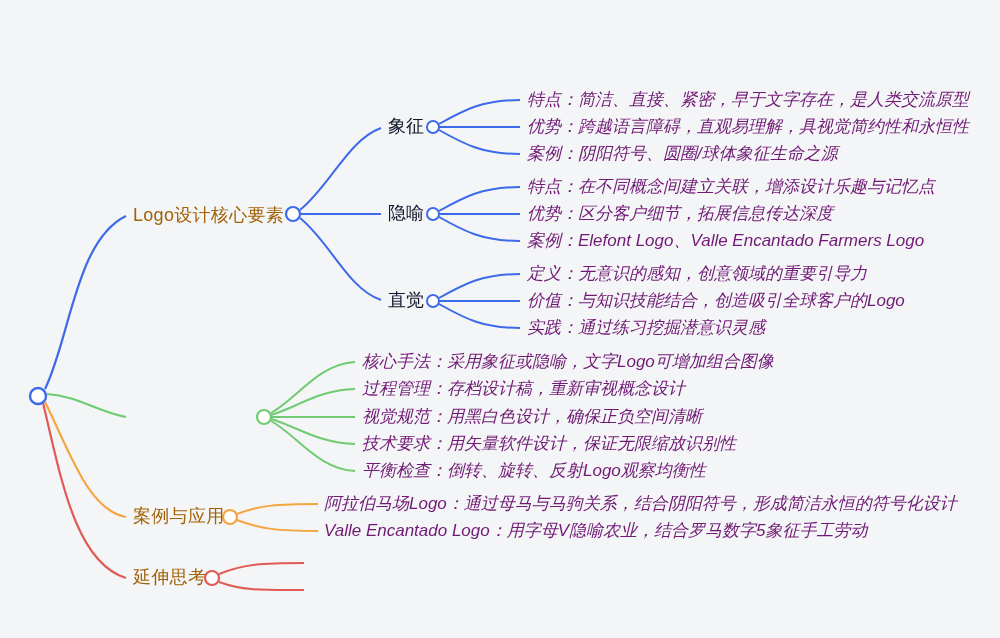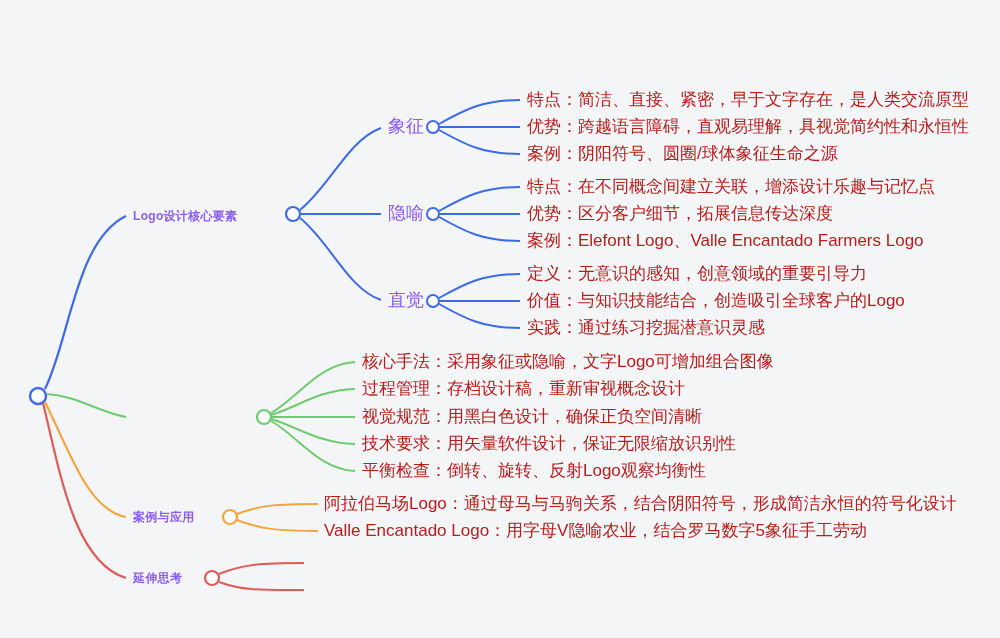--- a/index.html
+++ b/index.html
@@ -21,34 +21,35 @@
     width: 1000px; height: 638px;
   }
   .t {
     position: absolute;
     white-space: nowrap;
     transform: translateY(-50%);
     line-height: 1.2;
     cursor: default;
   }
   .branch {
-    font-size: 12px;
-    font-weight: 700;
-    color: #8b5cf6;
+    font-size: 18px;
+    font-weight: 400;
+    color: #a16207;
     letter-spacing: 0.3px;
   }
   .sub {
     font-size: 18px;
     font-weight: 400;
-    color: #8b5cf6;
+    color: #0f172a;
   }
   .leaf {
     font-size: 17px;
     font-weight: 400;
-    color: #b91c1c;
+    color: #701a75;
+    font-style: italic;
   }
 </style>
 </head>
 <body>
 
 <div id="canvas">
 
   <svg id="edges" viewBox="0 0 1000 638" xmlns="http://www.w3.org/2000/svg">
 
     <path d="M 45 389 C 70 338, 76 240, 126 216" stroke="#3d6ae8" stroke-width="2.2" fill="none"></path>

